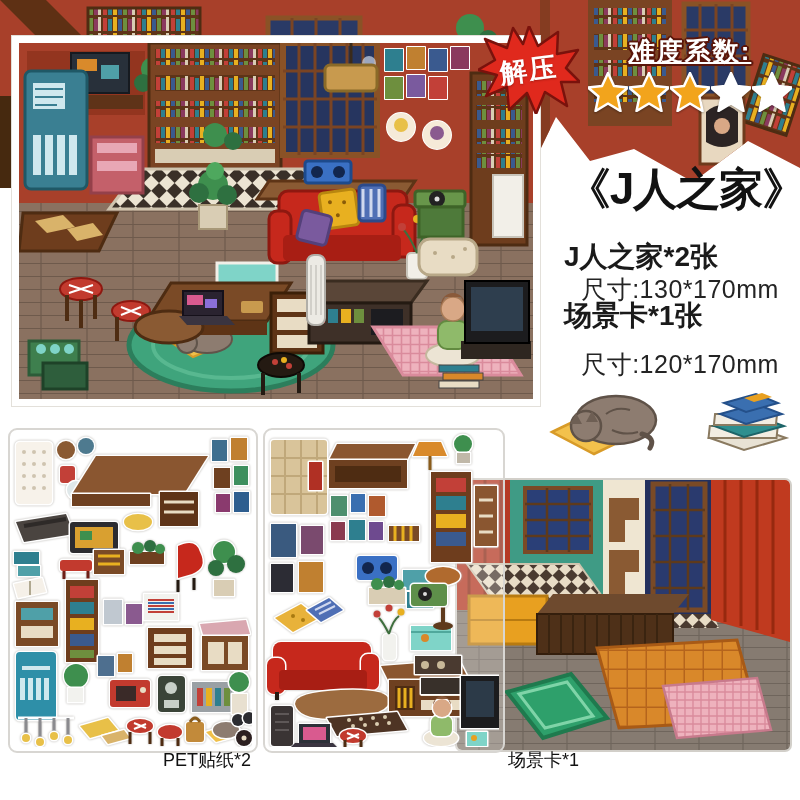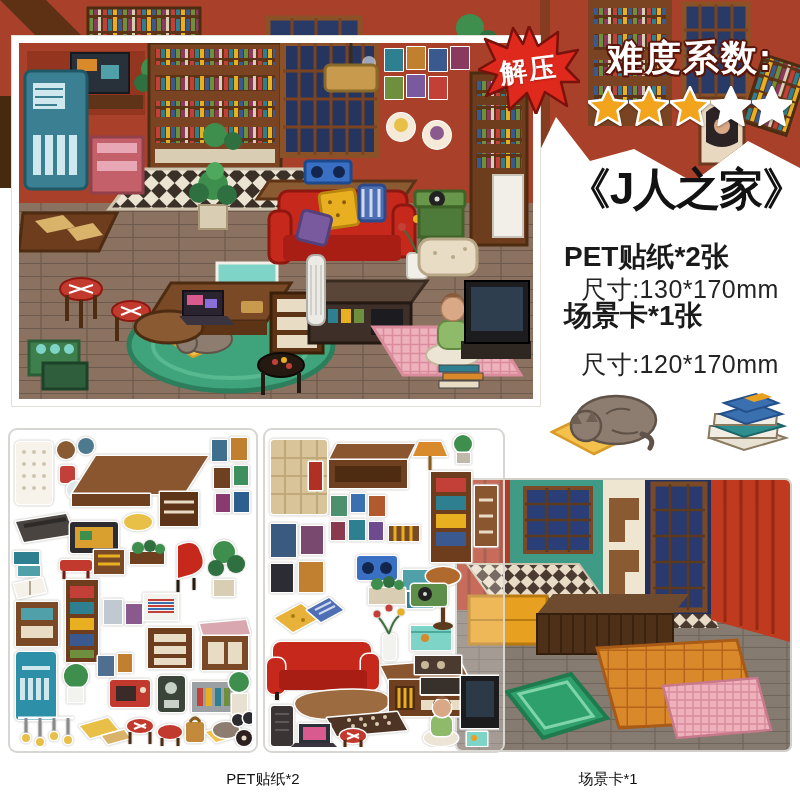--- a/index.html
+++ b/index.html
@@ -16,44 +16,44 @@
   #main-card svg{display:block;}
 
   
   #badge{left:478px;top:26px;width:102px;height:88px;z-index:3;}
   #badge .badge-label{position:absolute;left:0;top:26px;width:102px;text-align:center;
       color:#fff;font-size:27px;font-weight:bold;transform:rotate(-7deg);letter-spacing:2px;
       text-shadow:0 1px 2px rgba(90,10,5,.4);}
 
   
   #difficulty{left:584px;top:34px;width:212px;z-index:3;text-align:center;}
-  #difficulty .diff-label{color:#ffffff;font-size:36px;font-weight:bold;letter-spacing:2px;
+  #difficulty .diff-label{color:#ffffff;font-size:26px;font-weight:bold;letter-spacing:2px;
       text-shadow:2px 0 0 #5a150a,-2px 0 0 #5a150a,0 2px 0 #5a150a,0 -2px 0 #5a150a,
-                  1.5px 1.5px 0 #5a150a,-1.5px 1.5px 0 #5a150a,1.5px -1.5px 0 #5a150a,-1.5px -1.5px 0 #5a150a;}
+                  1.5px 1.5px 0 #5a150a,-1.5px 1.5px 0 #5a150a,1.5px -1.5px 0 #5a150a,-1.5px -1.5px 0 #5a150a;text-decoration:underline;}
   #difficulty .stars{margin-top:3px;display:flex;justify-content:center;gap:1px;}
   #difficulty .star{width:40px;height:40px;filter:drop-shadow(0 1px 1px rgba(0,0,0,.35));}
 
   
   #title{left:528px;top:160px;width:268px;text-align:center;color:#121212;
          font-size:44px;font-weight:bold;z-index:2;letter-spacing:-1px;margin-left:24px;}
   .spec-name{left:564px;width:232px;color:#1a1a1a;font-size:28px;font-weight:bold;z-index:2;}
   .spec-size{left:564px;width:232px;color:#242424;font-size:25px;z-index:2;letter-spacing:.5px;text-align:center;}
   #spec1-name{top:238px;} #spec1-size{top:273px;}
   #spec2-name{top:297px;} #spec2-size{top:348px;}
 
   #cat-books{left:548px;top:386px;width:245px;height:72px;z-index:2;}
 
   
   .sheet{border:2px solid #d8d6d2;border-radius:9px;z-index:2;}
   #sheet1{left:8px;top:428px;width:246px;height:321px;background:#ffffff;}
   #sheet2{left:263px;top:428px;width:238px;height:321px;background:rgba(255,255,255,0.25);}
   #scene-card{left:455px;top:478px;width:333px;height:270px;background:#fff;
               border:2px solid #d2cfc9;border-radius:7px;z-index:1;overflow:hidden;}
 
-  .footer-label{top:770px;width:200px;text-align:center;color:#111;font-size:15px;z-index:2;}
+  .footer-label{top:748px;width:200px;text-align:left;color:#111;font-size:18px;z-index:2;}
   #footer-left{left:163px;} #footer-right{left:508px;}
 
   .st{stroke:#fff;stroke-width:3;paint-order:stroke;stroke-linejoin:round;}
   .st2{stroke:#fff;stroke-width:2;paint-order:stroke;stroke-linejoin:round;}
   .stkr{filter:drop-shadow(0 0 1px #b5b2ad);}
 </style>
 </head>
 <body>
 
 <div class="abs" id="bg-strip">
@@ -354,21 +354,21 @@
       <svg class="star" viewBox="0 0 40 40">
         <polygon points="20,1 26,14 40,15.5 29.5,24.5 32.5,39 20,31.5 7.5,39 10.5,24.5 0,15.5 14,14" fill="#ffffff" stroke="#ffffff" stroke-width="2.5" stroke-linejoin="round"></polygon>
       </svg>
       <svg class="star" viewBox="0 0 40 40">
         <polygon points="20,1 26,14 40,15.5 29.5,24.5 32.5,39 20,31.5 7.5,39 10.5,24.5 0,15.5 14,14" fill="#ffffff" stroke="#ffffff" stroke-width="2.5" stroke-linejoin="round"></polygon>
       </svg>
     </div>
 </div>
 
 <div class="abs" id="title">《J人之家》</div>
-<div class="abs spec-name" id="spec1-name">PET贴纸*2张</div>
+<div class="abs spec-name" id="spec1-name">J人之家*2张</div>
 <div class="abs spec-size" id="spec1-size">尺寸:130*170mm</div>
 <div class="abs spec-name" id="spec2-name">场景卡*1张</div>
 <div class="abs spec-size" id="spec2-size">尺寸:120*170mm</div>
 
 <div class="abs" id="cat-books">
 <svg width="245" height="72" viewBox="0 0 245 72">
   <g>
     <polygon points="4,46 58,20 100,42 46,68" fill="#f3c14c" stroke="#d89b28" stroke-width="2.5"></polygon>
     <circle cx="36" cy="44" r="8" fill="#e8a83a"></circle>
         <circle cx="58" cy="52" r="7" fill="#e8a83a"></circle>

